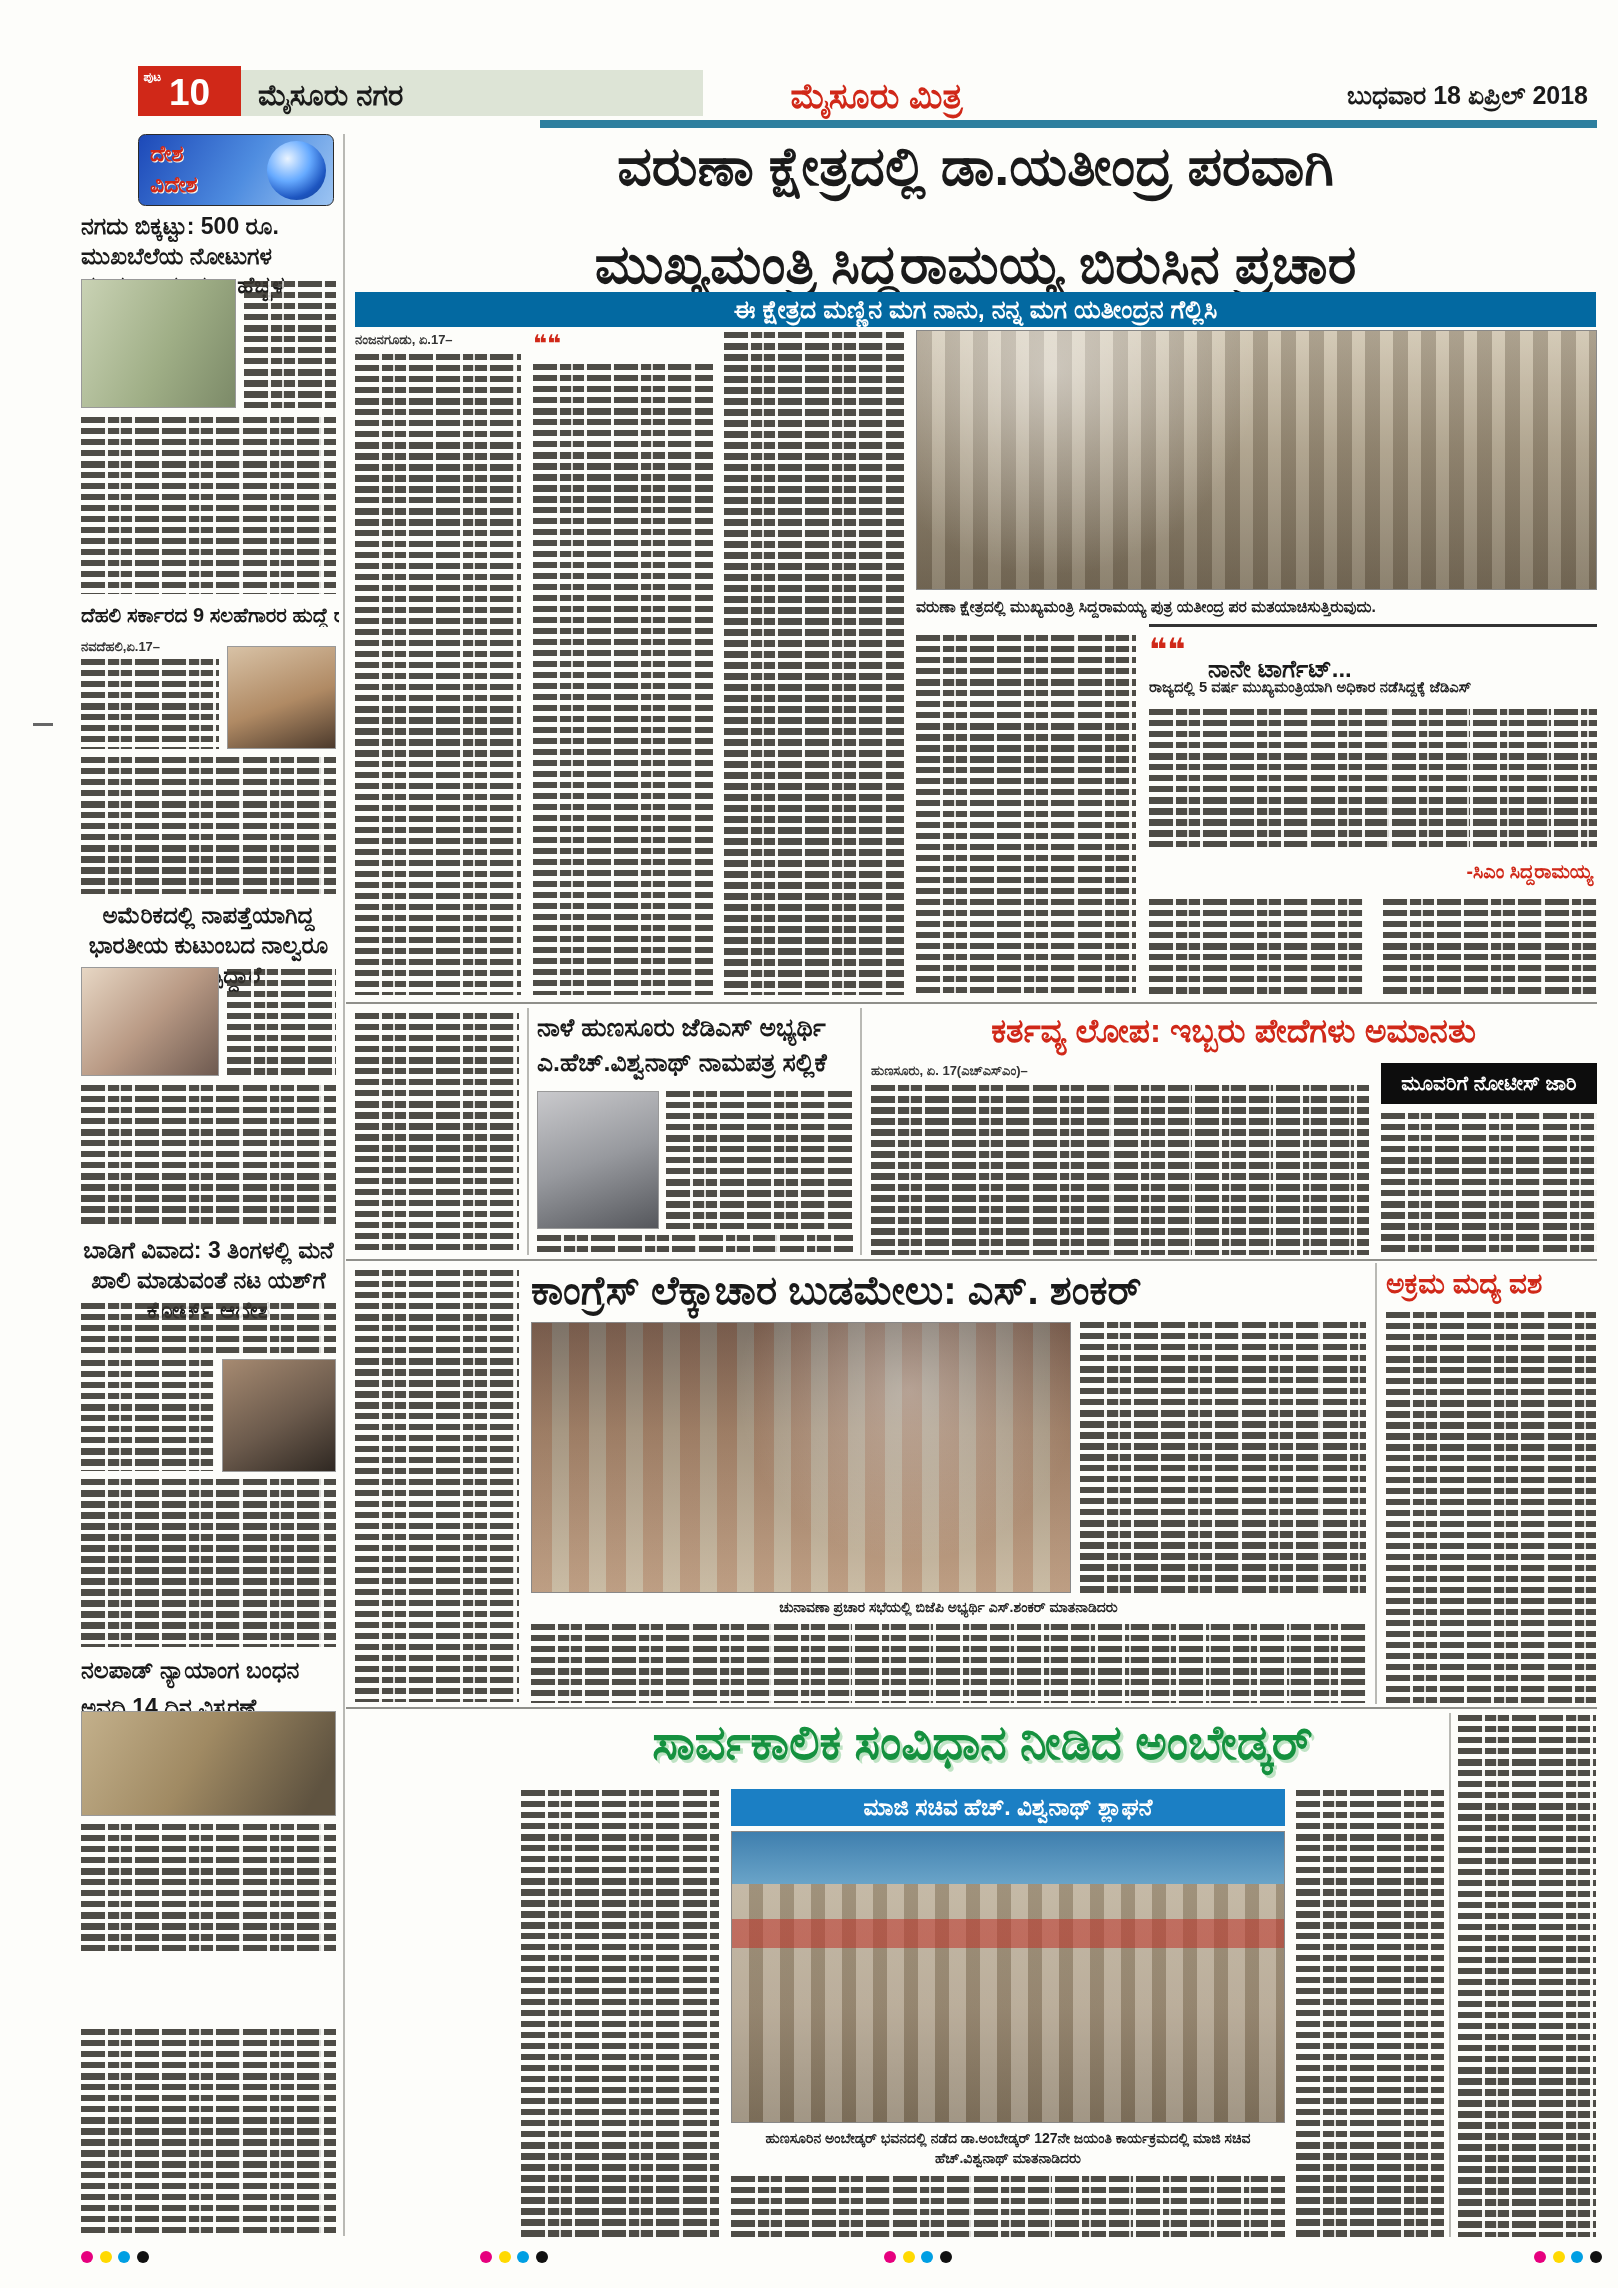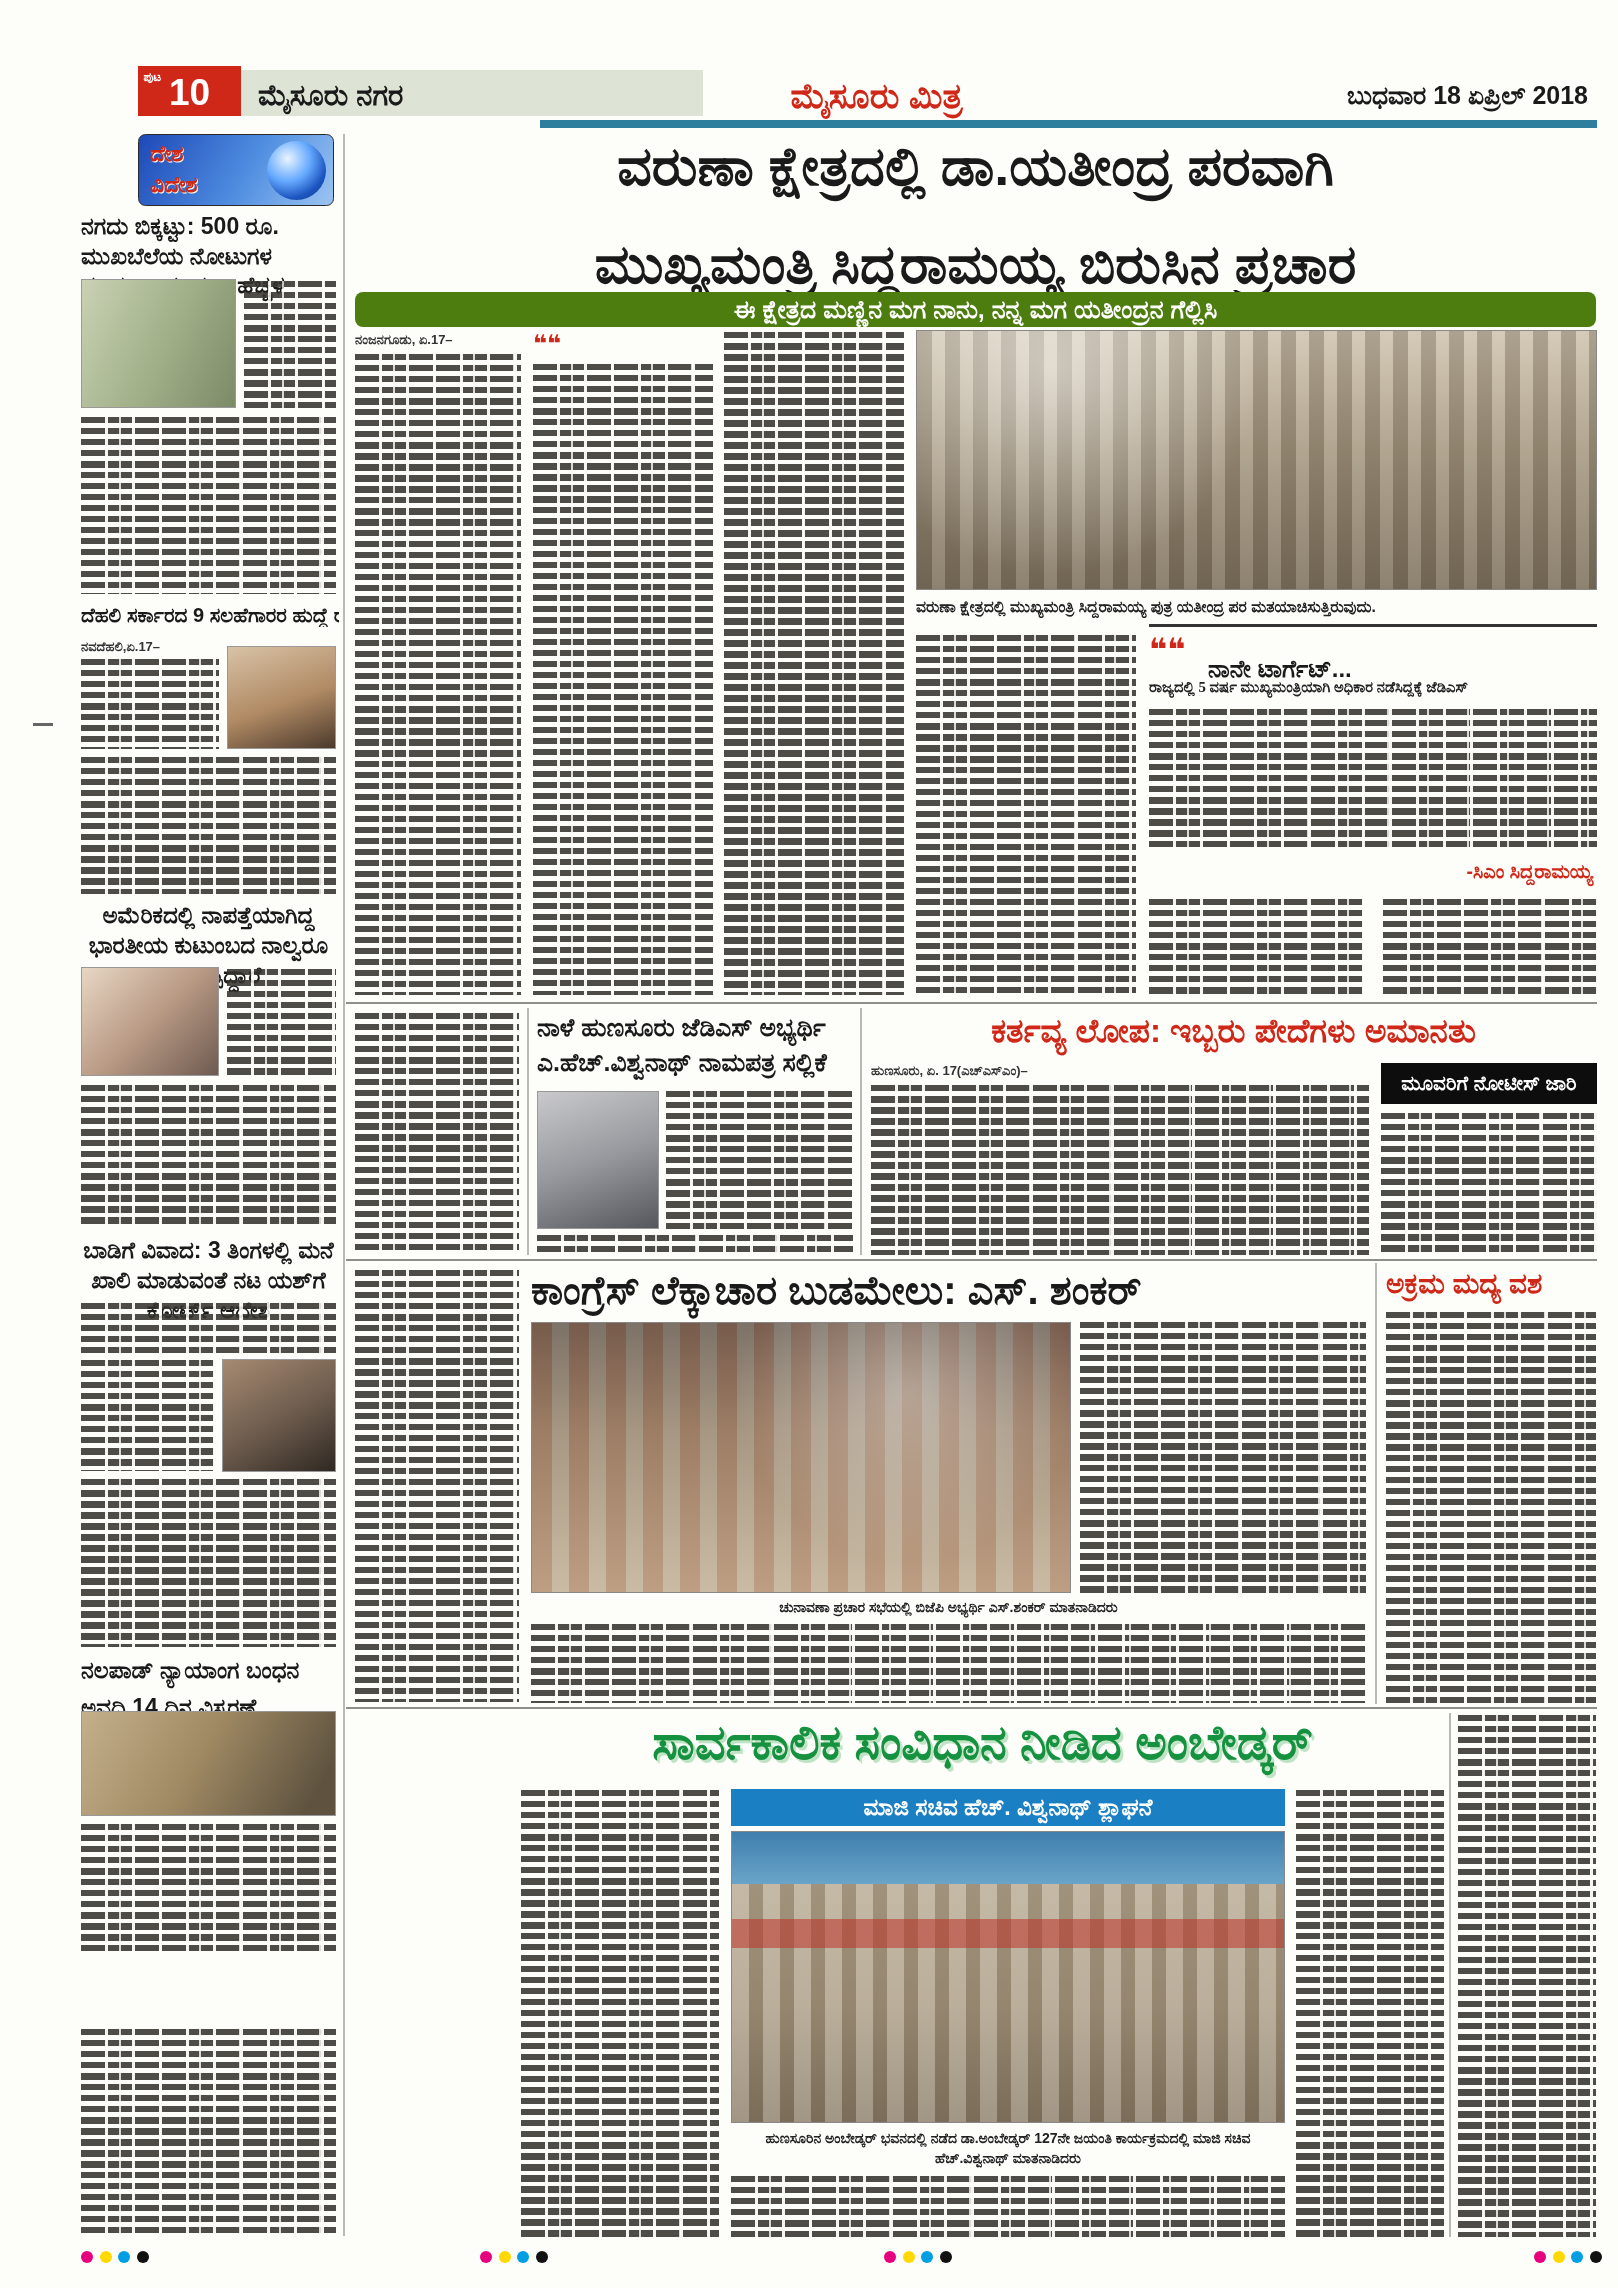--- a/index.html
+++ b/index.html
@@ -81,41 +81,41 @@
 
   <div class="abs b" style="left:81px;top:1652px;width:255px;font-size:23px;line-height:37px;">ನಲಪಾಡ್ ನ್ಯಾಯಾಂಗ ಬಂಧನ ಅವಧಿ 14 ದಿನ ವಿಸ್ತರಣೆ</div>
   <div class="abs ph" style="left:81px;top:1711px;width:255px;height:105px;border:0.9px solid #999;
               background:linear-gradient(120deg,#c3b08b,#a08a63 45%,#5f5340 90%);"></div>
   <div class="abs tx" style="left:81px;top:1824px;width:255px;height:127px;"></div>
 
   <div class="abs tx" style="left:81px;top:2029px;width:255px;height:205px;"></div>
 
   <div class="abs b" style="left:355px;top:135px;width:1241px;font-size:54px;font-weight:800;text-align:center;">ವರುಣಾ ಕ್ಷೇತ್ರದಲ್ಲಿ ಡಾ.ಯತೀಂದ್ರ ಪರವಾಗಿ</div>
   <div class="abs b" style="left:355px;top:212px;width:1241px;font-size:54px;font-weight:800;text-align:center;margin-top:21px;">ಮುಖ್ಯಮಂತ್ರಿ ಸಿದ್ದರಾಮಯ್ಯ ಬಿರುಸಿನ ಪ್ರಚಾರ</div>
-  <div class="abs b" style="left:355px;top:292px;width:1241px;height:35px;background:#4d7c0f;color:#fff;
-              font-size:25px;line-height:35px;text-align:center;border-radius:8px;">ಈ ಕ್ಷೇತ್ರದ ಮಣ್ಣಿನ ಮಗ ನಾನು, ನನ್ನ ಮಗ ಯತೀಂದ್ರನ ಗೆಲ್ಲಿಸಿ</div>
+  <div class="abs b" style="left:355px;top:292px;width:1241px;height:35px;background:#0369a1;color:#fff;
+              font-size:25px;line-height:35px;text-align:center;">ಈ ಕ್ಷೇತ್ರದ ಮಣ್ಣಿನ ಮಗ ನಾನು, ನನ್ನ ಮಗ ಯತೀಂದ್ರನ ಗೆಲ್ಲಿಸಿ</div>
 
   <div class="abs dl" style="left:355px;top:332px;">ನಂಜನಗೂಡು, ಏ.17–</div>
   <div class="abs tx" style="left:355px;top:354px;width:166px;height:641px;"></div>
   <div class="abs b red" style="left:533px;top:330px;font-size:24px;">❝❝</div>
   <div class="abs tx" style="left:533px;top:364px;width:180px;height:631px;"></div>
   <div class="abs tx" style="left:724px;top:332px;width:180px;height:663px;"></div>
 
   <div class="abs ph" style="left:916px;top:330px;width:681px;height:260px;border:0.9px solid #888;
               background:
                 radial-gradient(circle at 20% 15%, rgba(255,255,255,.45), rgba(255,255,255,0) 35%),
                 repeating-linear-gradient(90deg, rgba(70,60,50,.25) 0 14.8px, rgba(255,255,255,.12) 14.8px 28px),
                 linear-gradient(180deg,#cfc4ae 0%,#a79a82 45%,#7d715c 100%);"></div>
   <div class="abs cap" style="left:916px;top:598px;width:681px;font-size:15.7px;">ವರುಣಾ ಕ್ಷೇತ್ರದಲ್ಲಿ ಮುಖ್ಯಮಂತ್ರಿ ಸಿದ್ದರಾಮಯ್ಯ ಪುತ್ರ ಯತೀಂದ್ರ ಪರ ಮತಯಾಚಿಸುತ್ತಿರುವುದು.</div>
   <div class="abs" style="left:1149px;top:624px;width:448px;height:2.8px;background:#333;"></div>
 
   <div class="abs" style="left:1149px;top:631px;width:448px;height:257px;">
     <span class="abs b red" style="left:0;top:0;font-size:31px;">❝❝</span>
     <span class="abs b" style="left:59px;top:24px;font-size:24px;">ನಾನೇ ಟಾರ್ಗೆಟ್...</span>
-    <span class="abs b" style="left:0;top:48px;width:448px;font-size:14.8px;color:#222;font-family:Liberation Serif, serif;">ರಾಜ್ಯದಲ್ಲಿ 5 ವರ್ಷ ಮುಖ್ಯಮಂತ್ರಿಯಾಗಿ ಅಧಿಕಾರ ನಡೆಸಿದ್ದಕ್ಕೆ ಜೆಡಿಎಸ್</span>
+    <span class="abs b" style="left:0;top:48px;width:448px;font-size:14.8px;color:#222;">ರಾಜ್ಯದಲ್ಲಿ 5 ವರ್ಷ ಮುಖ್ಯಮಂತ್ರಿಯಾಗಿ ಅಧಿಕಾರ ನಡೆಸಿದ್ದಕ್ಕೆ ಜೆಡಿಎಸ್</span>
     <span class="abs tx" style="left:0;top:78px;width:448px;height:140px;"></span>
     <span class="abs b red" style="right:3.7px;bottom:5.5px;font-size:19.4px;">-ಸಿಎಂ ಸಿದ್ದರಾಮಯ್ಯ</span>
   </div>
 
   <div class="abs tx" style="left:916px;top:635px;width:220px;height:360px;"></div>
   <div class="abs tx" style="left:1149px;top:899px;width:214px;height:96px;"></div>
   <div class="abs tx" style="left:1383px;top:899px;width:214px;height:96px;"></div>
 
   <div class="abs hrule" style="left:346px;top:1002px;width:1251px;"></div>
   <div class="abs tx" style="left:355px;top:1013px;width:164px;height:238px;"></div>

